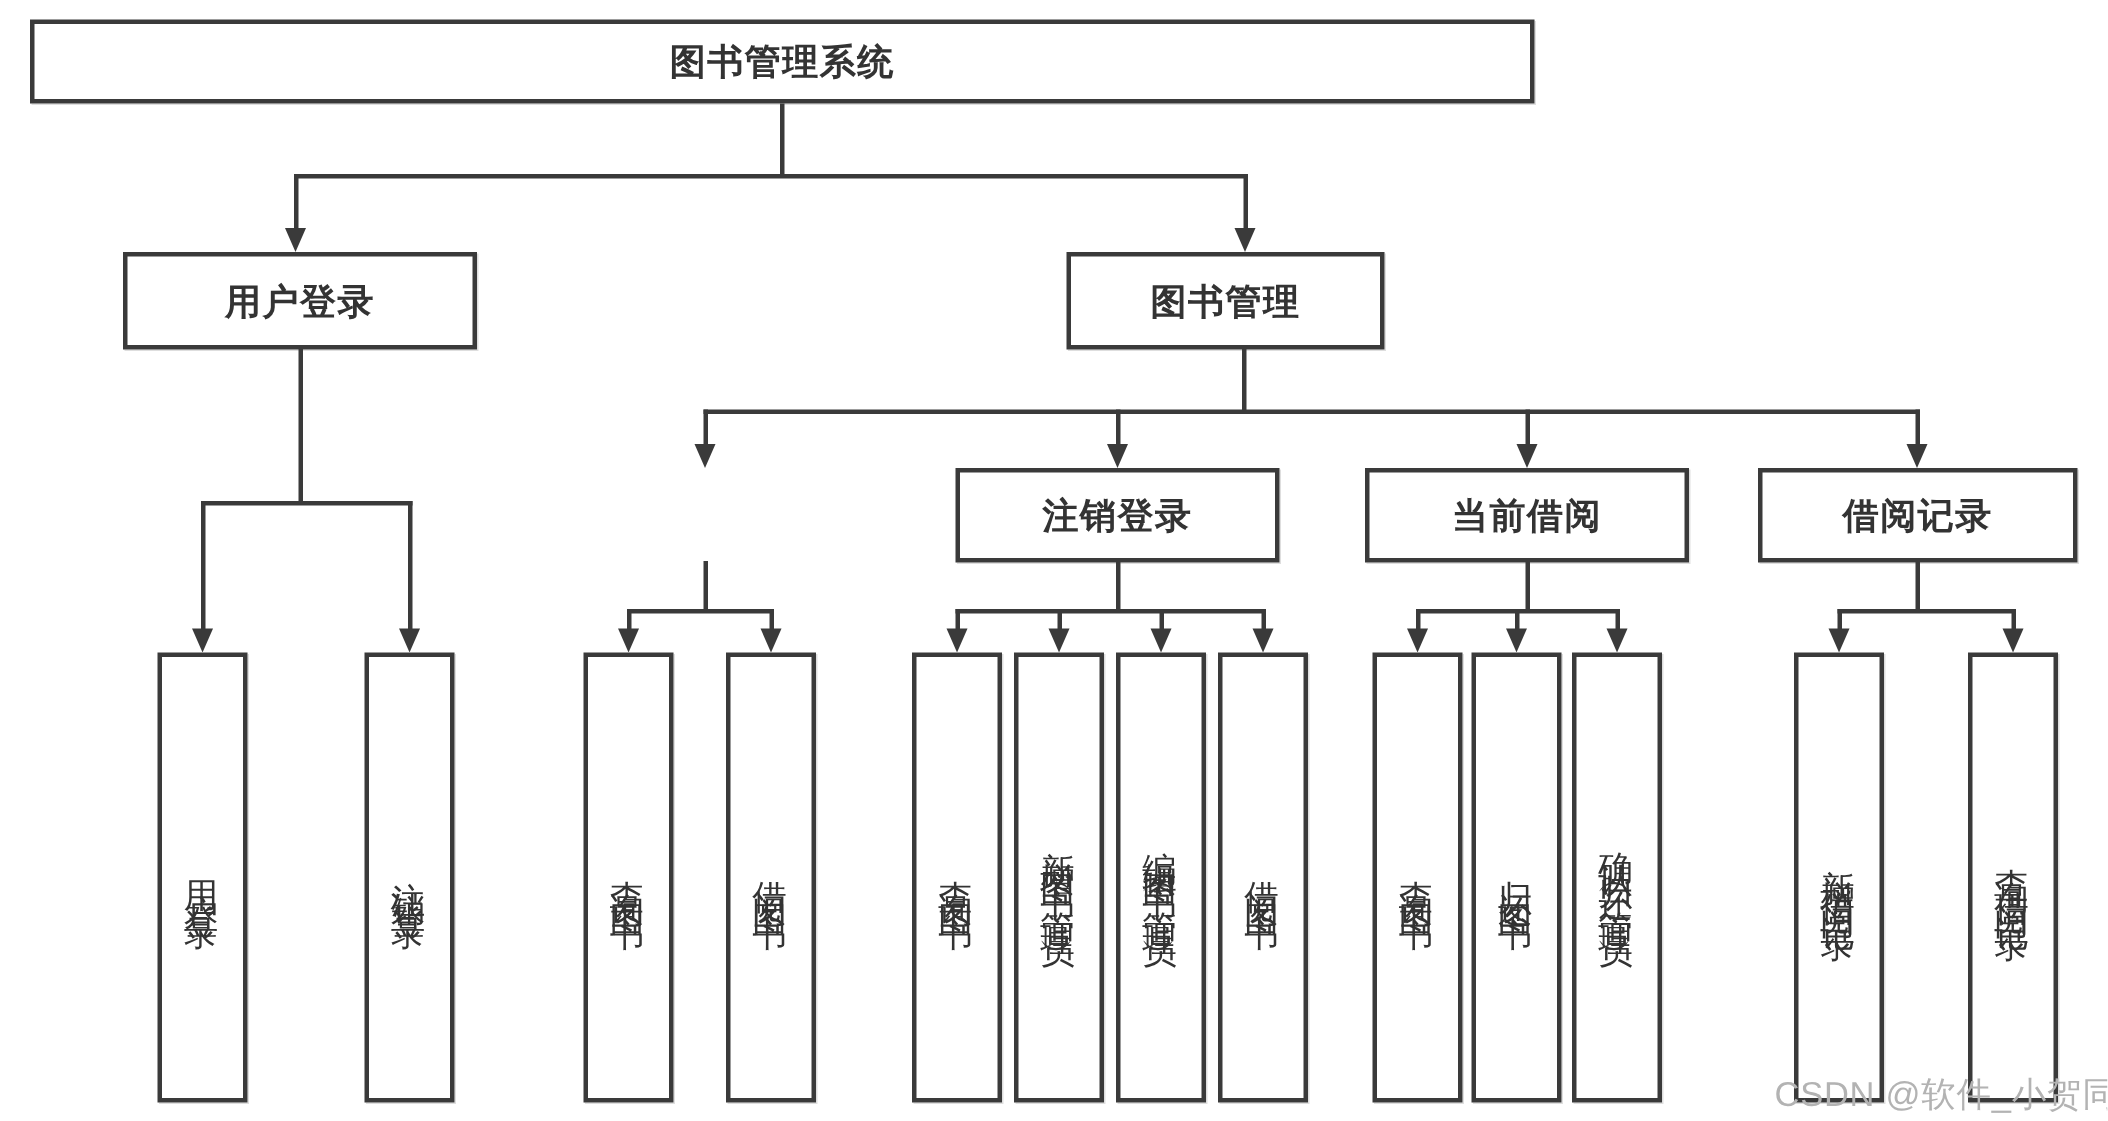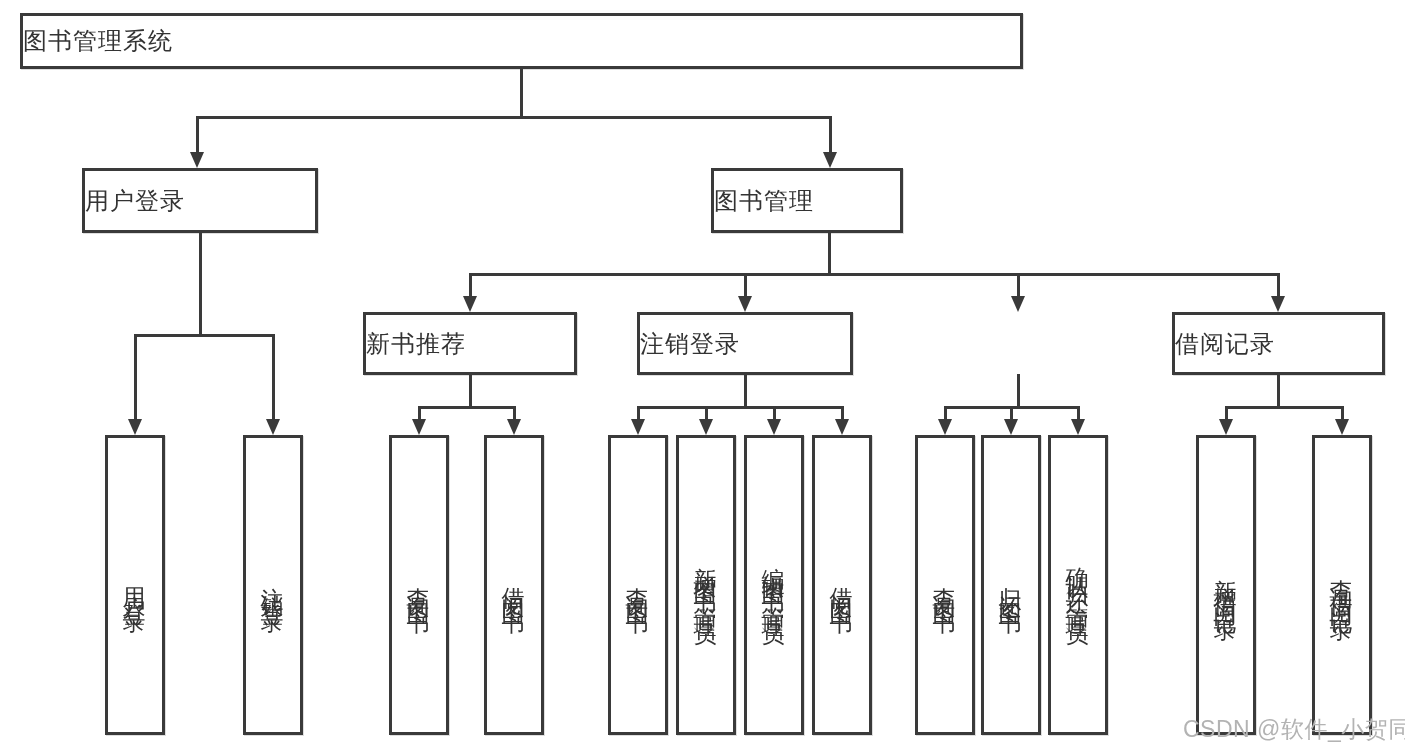--- a/index.html
+++ b/index.html
@@ -12,25 +12,26 @@
     color: #333333;
     overflow: hidden;
   }
   .box {
     position: absolute;
     box-sizing: border-box;
     background: #ffffff;
     border: 3px solid #3a3a3a;
     display: flex;
     align-items: center;
-    justify-content: flex-start;
+    justify-content: center;
     font-size: 24px;
     letter-spacing: 1px;
     color: #333333;
     box-shadow: 1px 1px 0 rgba(160,160,160,0.35);
+    font-weight: bold;
   }
   .vbox {
     position: absolute;
     box-sizing: border-box;
     background: #ffffff;
     border: 3px solid #3a3a3a;
     width: 60px;
     height: 300px;
     top: 435px;
     display: flex;
@@ -74,21 +75,21 @@
   <div class="v" style="left:520px; top:69px; height:48px;"></div>
   <div class="h" style="left:196px; top:116px; width:636px;"></div>
   <div class="v" style="left:196px; top:116px; height:38px;"></div>
   <div class="arw" style="left:190px; top:152px;"></div>
   <div class="v" style="left:829px; top:116px; height:38px;"></div>
   <div class="arw" style="left:823px; top:152px;"></div>
 
   <div class="box" style="left:82px; top:168px; width:236px; height:65px;">
     <span>用户登录</span>
   </div>
-  <div class="box" style="left:711px; top:168px; width:192px; height:65px;">
+  <div class="box" style="left:711px; top:168px; width:212px; height:65px;">
     <span>图书管理</span>
   </div>
 
   <div class="v" style="left:199px; top:232px; height:104px;"></div>
   <div class="h" style="left:134px; top:334px; width:141px;"></div>
   <div class="v" style="left:134px; top:334px; height:86px;"></div>
   <div class="arw" style="left:128px; top:419px;"></div>
   <div class="v" style="left:272px; top:334px; height:86px;"></div>
   <div class="arw" style="left:266px; top:419px;"></div>
 
@@ -96,25 +97,25 @@
   <div class="h" style="left:469px; top:273px; width:811px;"></div>
   <div class="v" style="left:469px; top:273px; height:25px;"></div>
   <div class="arw" style="left:463px; top:296px;"></div>
   <div class="v" style="left:744px; top:273px; height:25px;"></div>
   <div class="arw" style="left:738px; top:296px;"></div>
   <div class="v" style="left:1017px; top:273px; height:25px;"></div>
   <div class="arw" style="left:1011px; top:296px;"></div>
   <div class="v" style="left:1277px; top:273px; height:25px;"></div>
   <div class="arw" style="left:1271px; top:296px;"></div>
 
-  <div class="box" style="left:363px; top:312px; width:214px; height:63px;">
-    <span>新书推荐</span>
-  </div>
   <div class="box" style="left:637px; top:312px; width:216px; height:63px;">
     <span>注销登录</span>
+  </div>
+  <div class="box" style="left:910px; top:312px; width:216px; height:63px;">
+    <span>当前借阅</span>
   </div>
   <div class="box" style="left:1172px; top:312px; width:213px; height:63px;">
     <span>借阅记录</span>
   </div>
 
   <div class="v" style="left:469px; top:374px; height:34px;"></div>
   <div class="h" style="left:418px; top:406px; width:98px;"></div>
   <div class="v" style="left:418px; top:406px; height:14px;"></div>
   <div class="arw" style="left:412px; top:419px;"></div>
   <div class="v" style="left:513px; top:406px; height:14px;"></div>

